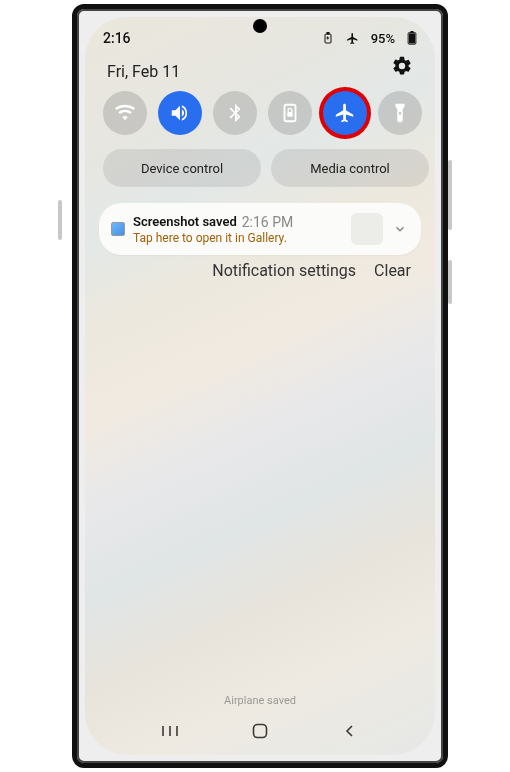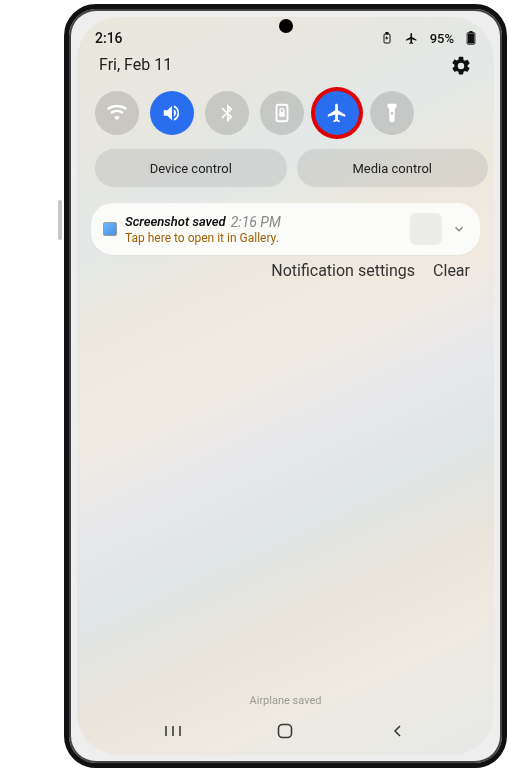--- a/index.html
+++ b/index.html
@@ -6,26 +6,26 @@
   body {
     width: 510px;
     height: 772px;
     background: #fff;
     font-family: -apple-system, Roboto, "Segoe UI", Arial, sans-serif;
     position: relative;
     overflow: hidden;
   }
   .phone-frame {
     position: absolute;
-    left: 64px;
+    left: 72px;
     top: 4px;
-    width: 443px;
+    width: 376px;
     height: 764px;
     border: 5px solid #111;
-    border-radius: 32px;
+    border-radius: 12px;
     background: #eee;
     overflow: hidden;
     box-shadow: inset 0 0 0 2px #444;
   }
   .screen {
     position: absolute;
     inset: 8px;
     border-radius: 42px;
     overflow: hidden;
     background: linear-gradient(155deg,
@@ -44,21 +44,21 @@
   }
   .statusbar {
     display: flex; justify-content: space-between; align-items: center;
     padding: 8px 18px 0 18px;
     height: 34px;
     font-size: 14px; font-weight: 500;
     color: #111;
   }
   .status-right { display: flex; align-items: center; gap: 12px; font-size: 13px; }
   .panel-header {
-    display: flex; justify-content: space-between; align-items: flex-start;
+    display: flex; justify-content: space-between; align-items: flex-end;
     padding: 4px 22px 6px 22px;
   }
   .panel-date { font-size: 16px; font-weight: 400; color: #222; }
   .qs-row {
     display: flex; gap: 11px; padding: 4px 18px;
   }
   .qs {
     width: 44px; height: 44px; border-radius: 50%;
     background: rgba(135,135,135,0.32);
     display: flex; align-items: center; justify-content: center;
@@ -88,21 +88,21 @@
     padding: 10px 12px;
     display: flex; align-items: center; gap: 8px;
     box-shadow: 0 1px 2px rgba(0,0,0,0.04);
   }
   .notif-appicon {
     width: 14px; height: 14px; flex-shrink: 0;
     background: linear-gradient(135deg,#6ab7ff,#4a90e2);
     border: 1px solid #999; border-radius: 2px;
   }
   .notif-body { flex: 1; min-width: 0; }
-  .notif-title-line { display: flex; align-items: center; gap: 5px; font-style: italic; }
+  .notif-title-line { display: flex; align-items: center; gap: 5px; }
   .notif-title { font-size: 13px; font-weight: 600; color: #111; }
   .notif-time { font-size: 14px; color: #888; }
   .notif-text { font-size: 12px; color: #a16207; margin-top: 1px; }
   .notif-thumb {
     width: 32px; height: 32px; border-radius: 6px;
     background: #ecece8; flex-shrink: 0;
   }
   .notif-chevron {
     width: 18px; color: #888; font-size: 14px;
     display: flex; align-items: center; justify-content: center;

